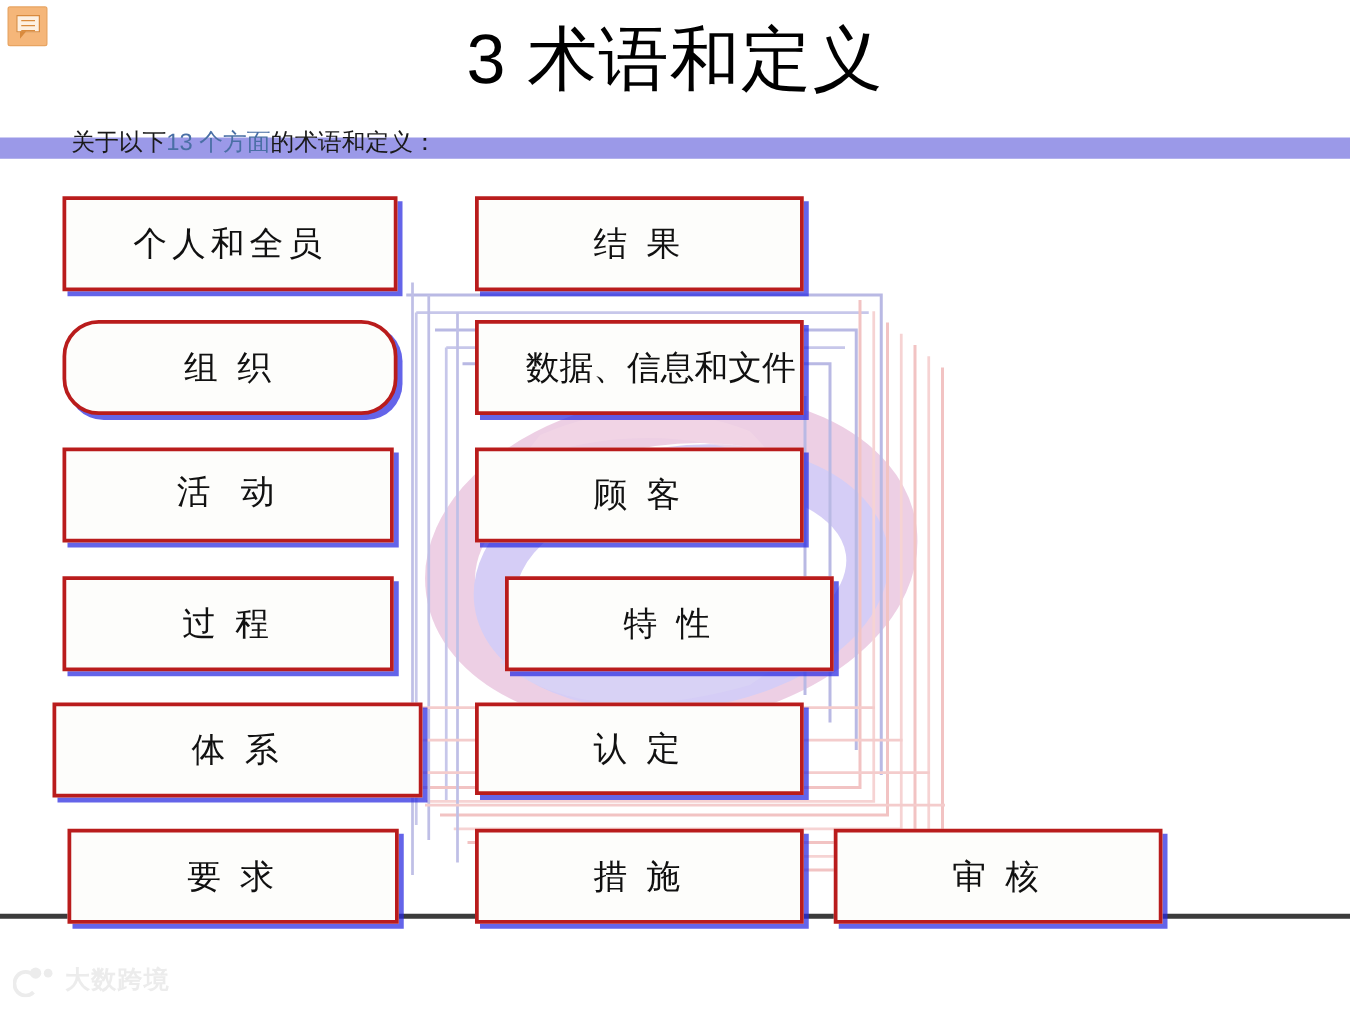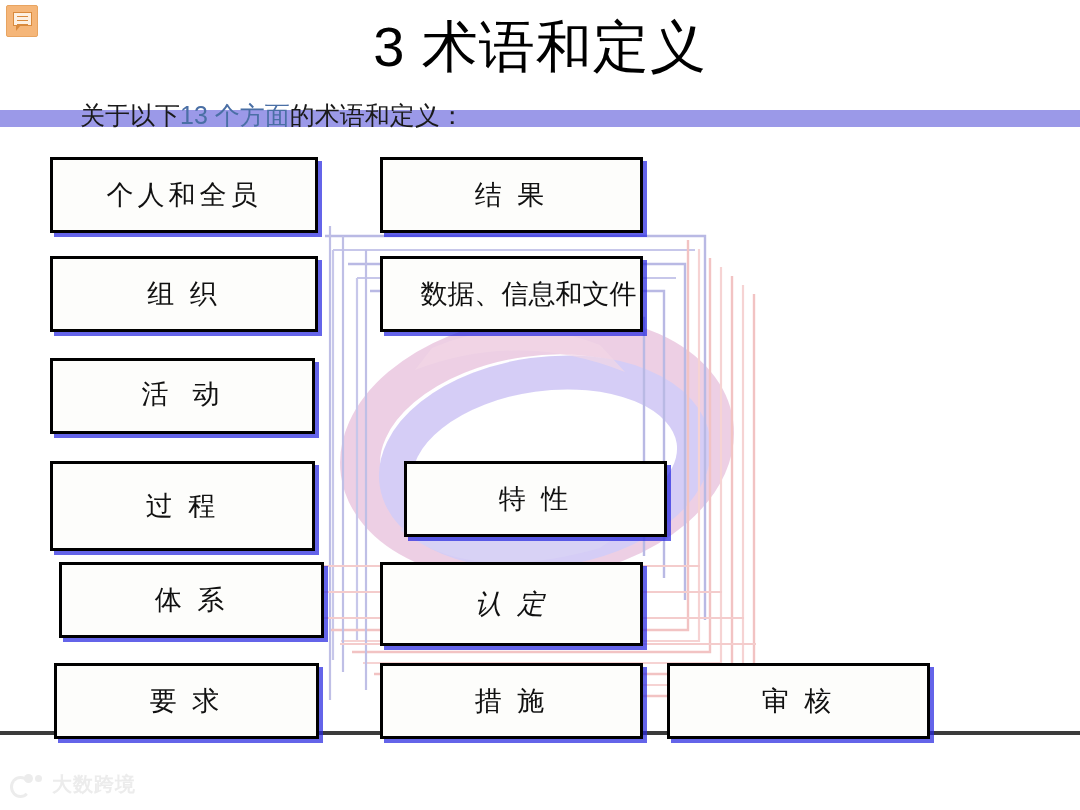--- a/index.html
+++ b/index.html
@@ -81,44 +81,43 @@
     left: 0;
     top: 110px;
     width: 1080px;
     height: 17px;
     background: #9b99e8;
   }
   .subtitle-text {
     position: absolute;
     left: 57px;
     top: 98px;
-    font-size: 25px;
+    font-size: 19px;
     line-height: 34px;
     color: #1a1a1a;
     white-space: nowrap;
-    margin-left: 23px;
   }
   .subtitle-text .hl {
     color: #4a6fa5;
   }
 
   
   .deco {
     position: absolute;
     left: 0; top: 0;
     width: 1080px; height: 810px;
     pointer-events: none;
   }
 
   
   .box {
     position: absolute;
     box-sizing: border-box;
     background: #fdfdfb;
-    border: 3px solid #000000;
+    border: 3px solid #b91c1c;
     box-shadow: 4px 4px 0 0 rgba(40,40,225,0.72);
     display: flex;
     align-items: center;
     justify-content: center;
     z-index: 5;
   }
   .box span {
     font-size: 27px;
     line-height: 30px;
     color: #111111;
@@ -247,46 +246,49 @@
 
   <div class="subtitle-band"></div>
 
   <div class="subtitle-text">
     <span>关于以下</span><span class="hl">13 个方面</span><span>的术语和定义：</span>
   </div>
 
   <div class="box" style="left:50px; top:157px; width:268px; height:76px;">
     <span>个人和全员</span>
   </div>
-  <div class="box" style="left:50px; top:256px; width:268px; height:76px;">
+  <div class="box" style="left:50px; top:256px; width:268px; height:76px;border-radius:29px;">
     <span>组 织</span>
   </div>
   <div class="box" style="left:50px; top:358px; width:265px; height:76px;font-family:Liberation Mono, monospace;">
     <span>活 动</span>
   </div>
-  <div class="box" style="left:50px; top:461px; width:265px; height:90px;">
+  <div class="box" style="left:50px; top:461px; width:265px; height:76px;">
     <span>过 程</span>
   </div>
-  <div class="box" style="left:59px; top:562px; width:265px; height:76px;">
+  <div class="box" style="left:42px; top:562px; width:296px; height:76px;">
     <span>体 系</span>
   </div>
   <div class="box" style="left:54px; top:663px; width:265px; height:76px;">
     <span>要 求</span>
   </div>
 
   <div class="box" style="left:380px; top:157px; width:263px; height:76px;">
     <span>结 果</span>
   </div>
   <div class="box wide" style="left:380px; top:256px; width:263px; height:76px;padding-left:34px;">
     <span>数据、信息和文件</span>
   </div>
+  <div class="box" style="left:380px; top:358px; width:263px; height:76px;">
+    <span>顾 客</span>
+  </div>
   <div class="box" style="left:380px; top:461px; width:263px; height:76px;margin-left:24px;">
     <span>特 性</span>
   </div>
-  <div class="box" style="left:380px; top:562px; width:263px; height:84px;font-style:italic;">
+  <div class="box" style="left:380px; top:562px; width:263px; height:74px;">
     <span>认 定</span>
   </div>
   <div class="box" style="left:380px; top:663px; width:263px; height:76px;">
     <span>措 施</span>
   </div>
 
   <div class="box" style="left:667px; top:663px; width:263px; height:76px;">
     <span>审 核</span>
   </div>
 

